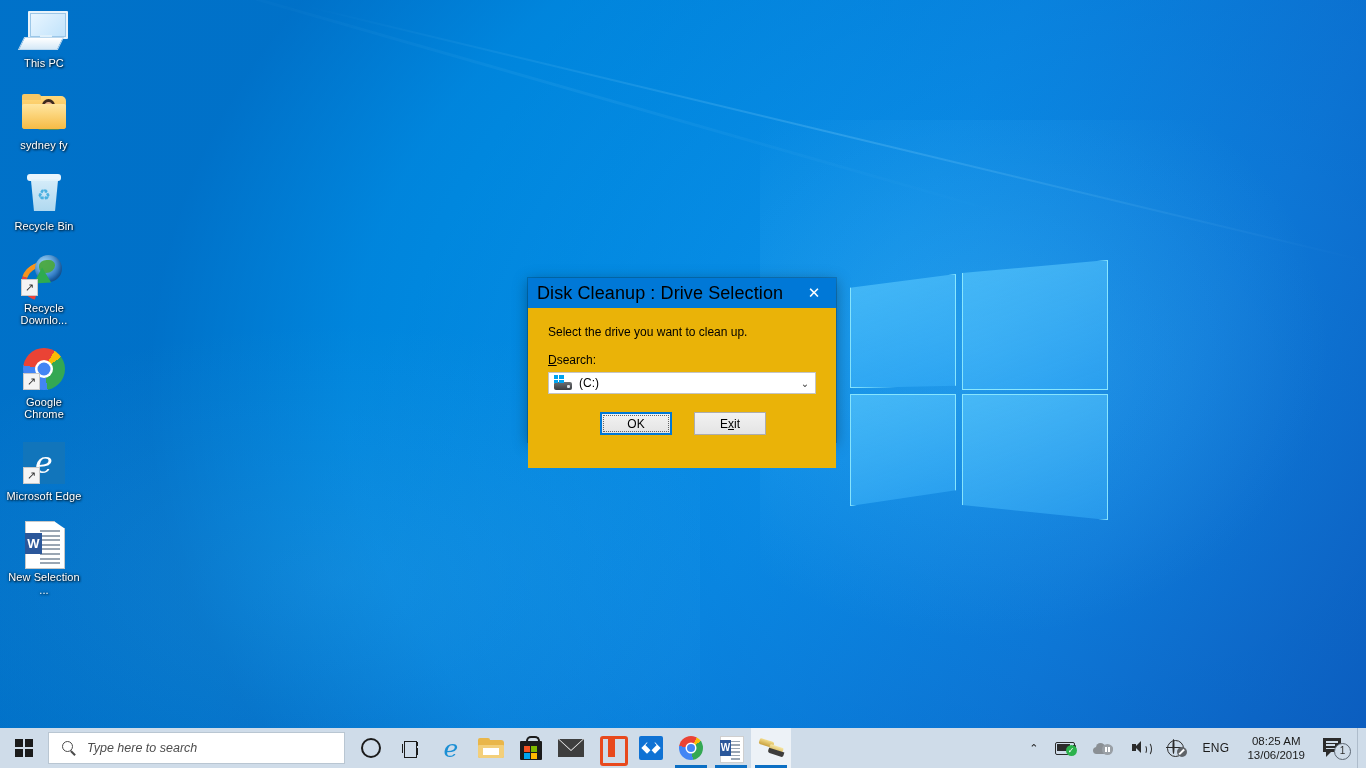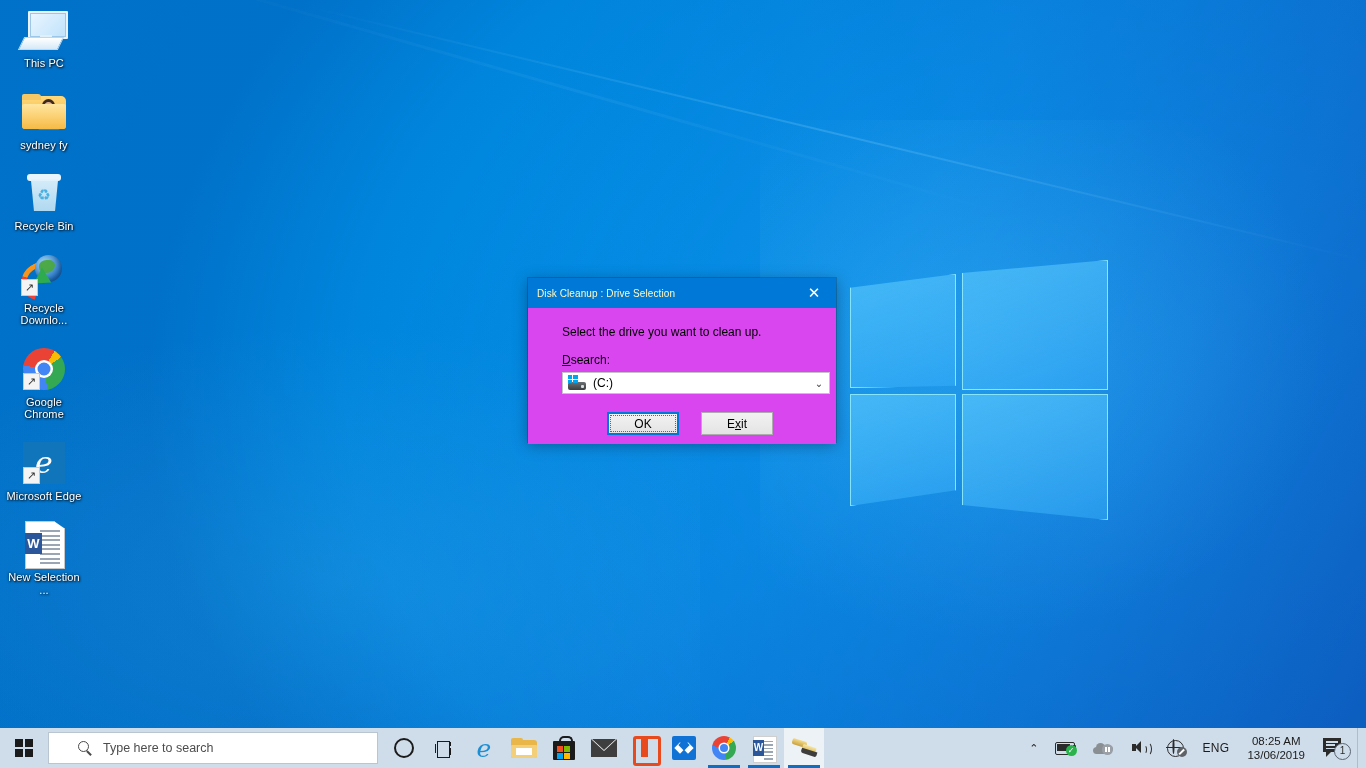--- a/index.html
+++ b/index.html
@@ -211,28 +211,28 @@
   #dialog {
     position: absolute; left: 528px; top: 278px; width: 308px; height: 164px;
     background: #f0f0f0;
     box-shadow: 0 3px 14px rgba(0,0,0,.35), 0 0 0 1px rgba(0,0,0,.18);
   }
   #dialog .titlebar {
     height: 30px; background: #0078d7; display: flex; align-items: center;
     justify-content: space-between; padding: 0 0 0 9px;
   }
   #dialog .titlebar .title {
-    color: #fef9c3; font-size: 10px; letter-spacing: .1px;
+    color: #000000; font-size: 18px; letter-spacing: .1px;
   }
   #dialog .close-btn {
     width: 44px; height: 30px; display: flex; align-items: center; justify-content: center;
     color: #fff; font-size: 15px; font-family: "DejaVu Sans", sans-serif; line-height: 1;
     cursor: default;
   }
-  #dialog .body { padding: 17px 18px 0 34px; background: #d946ef; height: 136px; box-sizing: border-box; }
+  #dialog .body { padding: 17px 18px 0 20px; background: #eab308; height: 160px; box-sizing: border-box; }
   #dialog .prompt { font-size: 12px; color: #000; margin-bottom: 14px; }
   #dialog .drives-label { font-size: 12px; color: #000; margin-bottom: 5px; }
   #dialog .drives-label u { text-decoration: underline; }
   .combo {
     width: 268px; height: 22px; background: #fff; border: 1px solid #c4c4c4;
     display: flex; align-items: center; padding: 0 0 0 4px; box-sizing: border-box;
     position: relative;
   }
   .combo .drive-icon { width: 20px; height: 16px; position: relative; margin-right: 6px; flex: 0 0 auto; }
   .combo .drive-icon .hd {
@@ -282,23 +282,23 @@
     width: 48px; display: flex; align-items: center; justify-content: center; cursor: default;
   }
   .winflag { width: 18px; height: 18px; position: relative; }
   .winflag b { position: absolute; width: 8px; height: 8px; background: #1b1b1b; display: block; }
   .winflag b:nth-child(1){ left:0; top:0; }
   .winflag b:nth-child(2){ left:10px; top:0; }
   .winflag b:nth-child(3){ left:0; top:10px; }
   .winflag b:nth-child(4){ left:10px; top:10px; }
 
   #search-box {
-    width: 330px; margin: 4px 0 4px 0; background: #ffffff;
+    width: 297px; margin: 4px 0 4px 0; background: #ffffff;
     border: 1px solid #b9c6d2;
-    display: flex; align-items: center; padding-left: 28px; box-sizing: border-box;
+    display: flex; align-items: center; padding-left: 12px; box-sizing: border-box; font-style: italic;
   }
   #search-box .mag {
     width: 16px; height: 16px; position: relative; margin-right: 10px; flex: 0 0 auto;
   }
   #search-box .mag:before {
     content:''; position: absolute; left:1px; top:1px; width: 9px; height: 9px;
     border: 1.5px solid #4a4a4a; border-radius: 50%;
   }
   #search-box .mag:after {
     content:''; position: absolute; left:10px; top:10px; width: 6px; height: 1.6px;

